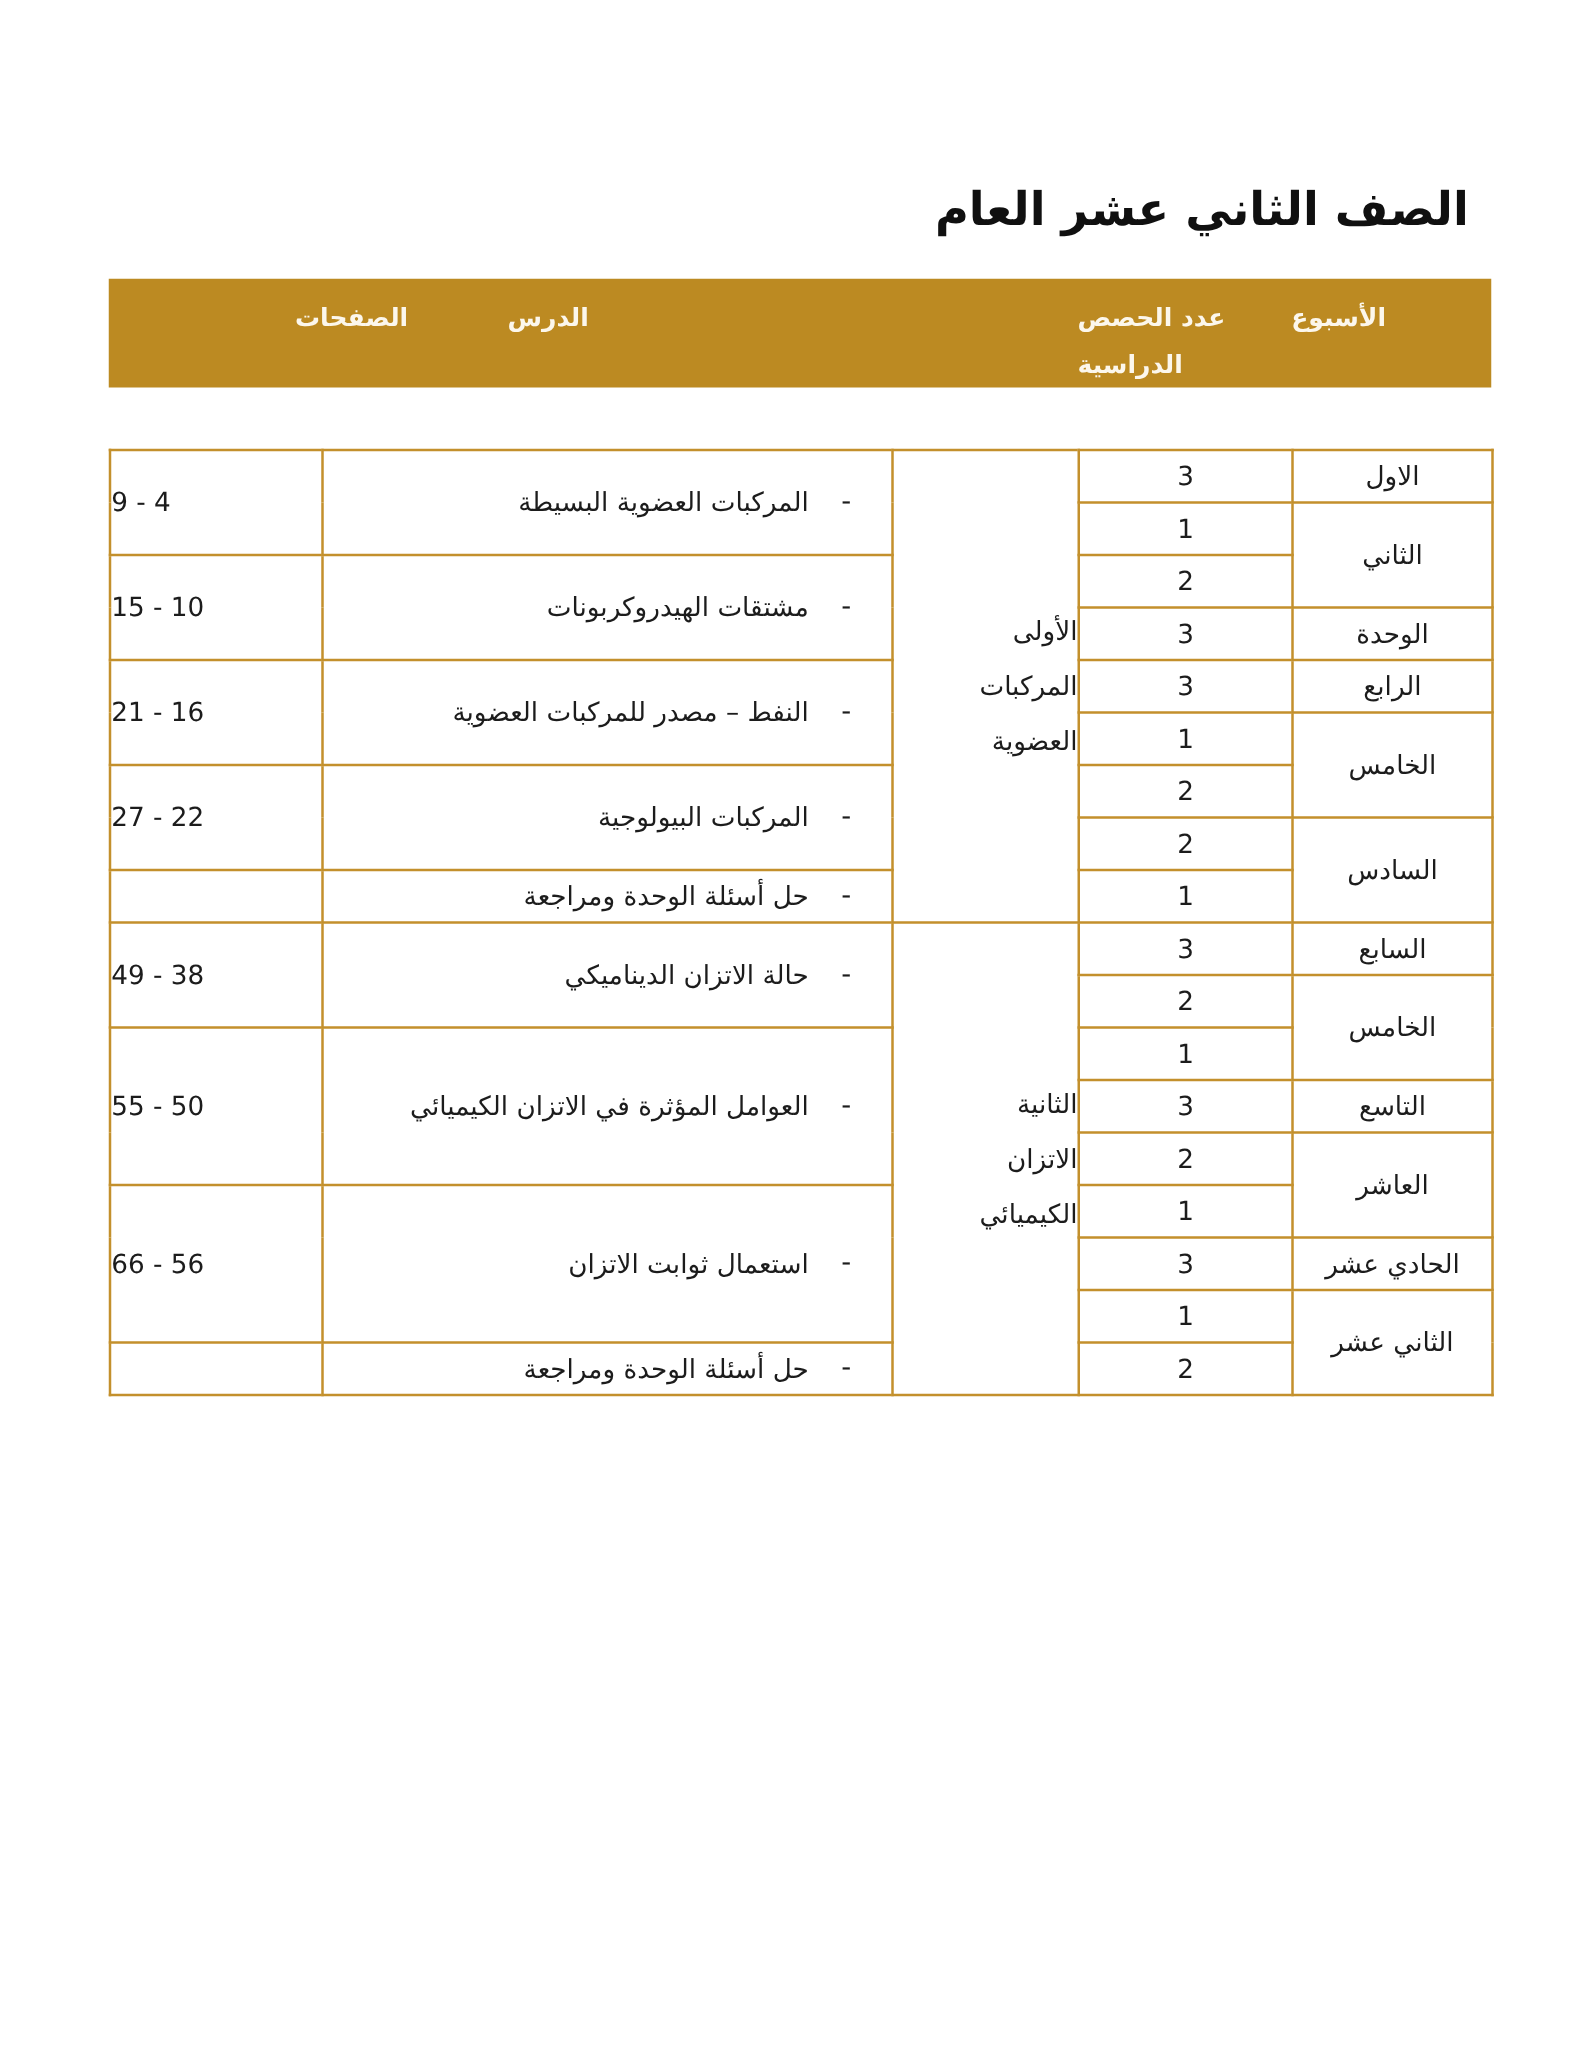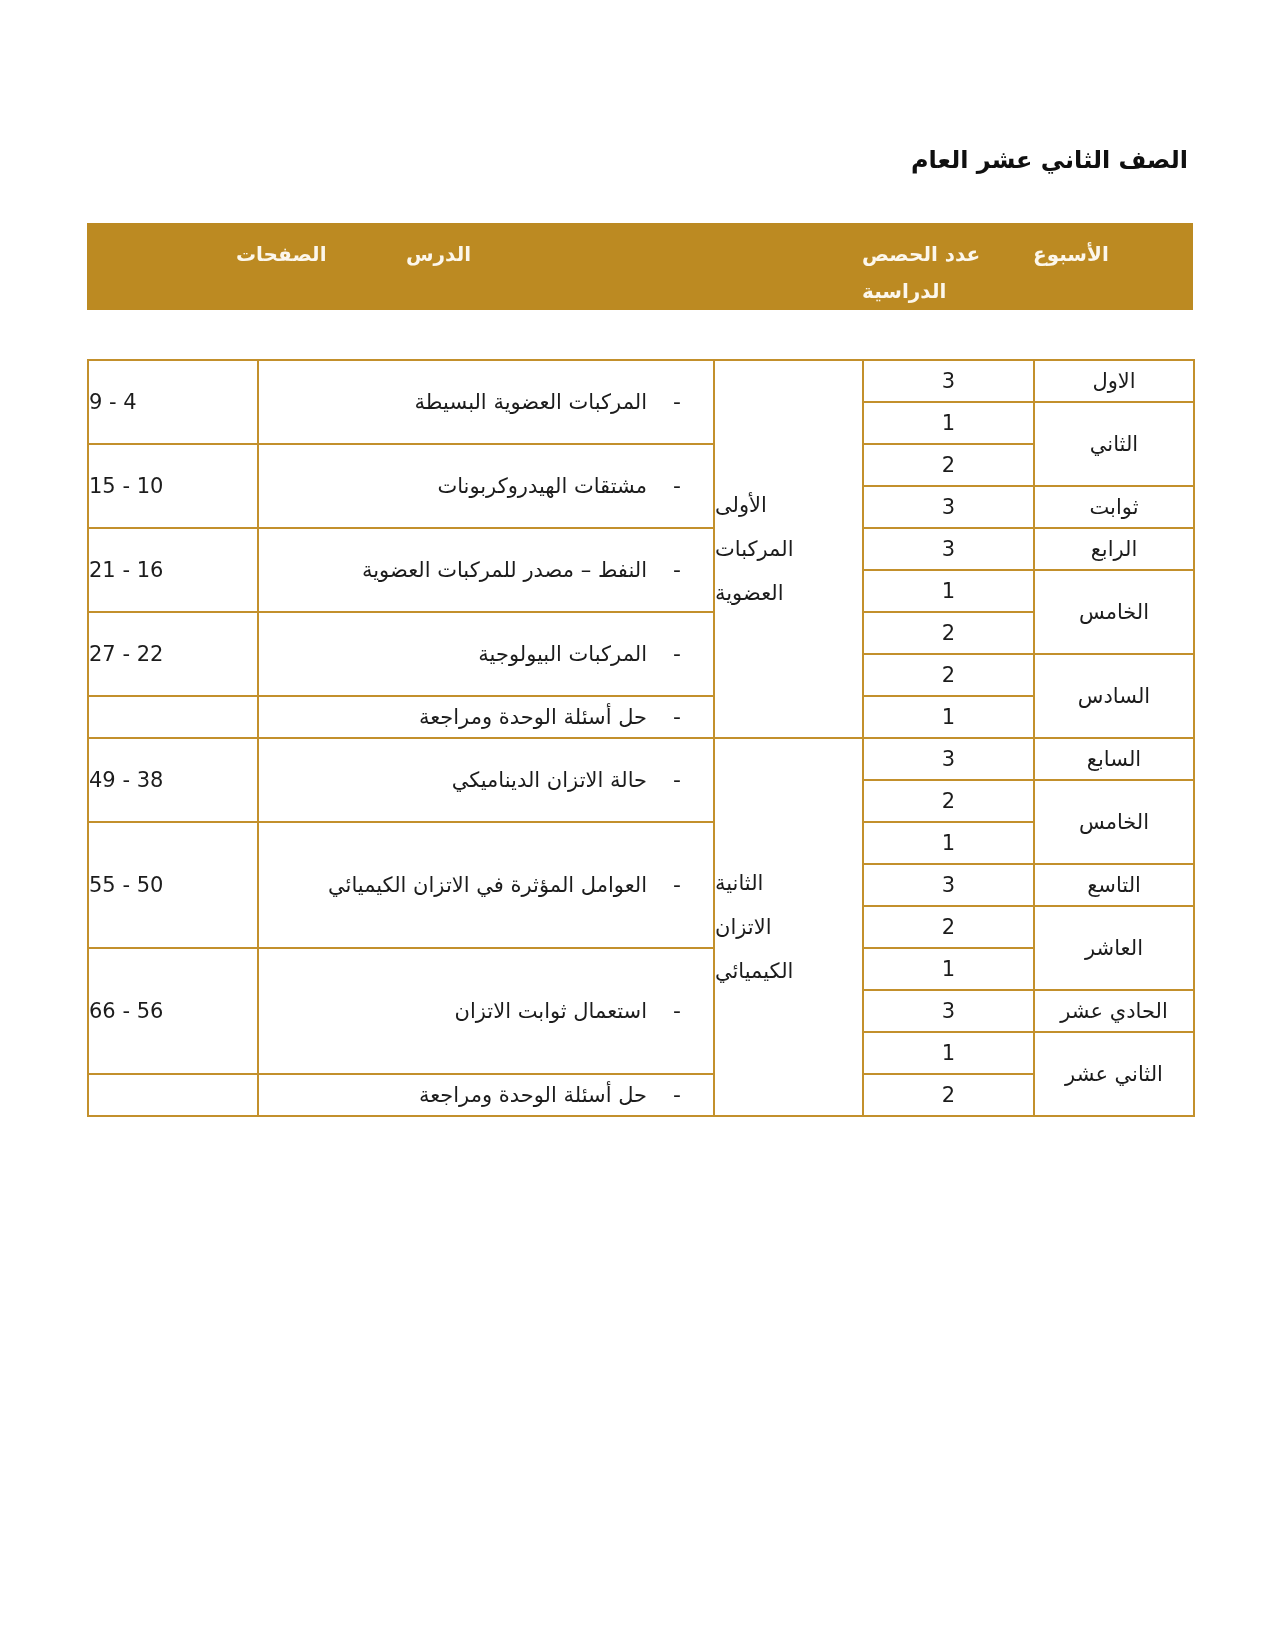--- a/index.html
+++ b/index.html
@@ -18,22 +18,22 @@
     position: relative;
     width: 1275px;
     height: 1650px;
     background: #ffffff;
     margin: 0 auto;
     overflow: hidden;
   }
   .doc-title {
     position: absolute;
     top: 146px;
-    right: 87px;
-    font-size: 24px;
+    right: 100px;
+    font-size: 37px;
     font-weight: bold;
     color: #101010;
     direction: rtl;
   }
   
   .header-band {
     position: absolute;
     top: 223px;
     left: 87px;
     width: 1106px;
@@ -71,21 +71,21 @@
   table.schedule td {
     border: 2px solid var(--border);
     background: #ffffff;
     vertical-align: middle;
     font-size: 21px;
     color: var(--body-text);
   }
   table.schedule tr { height: 42px; }
   td.week   { text-align: center; margin-top: 16px; }
   td.period { text-align: center; font-size: 20px; }
-  td.unit   { text-align: left; margin-left: 13px; }
+  td.unit   { text-align: right; margin-left: 13px; }
   td.unit div { line-height: 44px; }
   td.pages  { direction: ltr; font-size: 20px; }
   .lesson-wrap {
     display: flex;
     align-items: center;
     gap: 26px;
     padding-right: 32px;
     line-height: 30px;
   }
   .lesson-wrap .bullet { font-size: 22px; }
@@ -141,21 +141,21 @@
             <td class="period">2</td>
             <td class="lesson" rowspan="2">
               <div class="lesson-wrap">
                 <span class="bullet">-</span>
                 <span>مشتقات الهيدروكربونات</span>
               </div>
             </td>
             <td class="pages" rowspan="2">15 - 10</td>
           </tr>
           <tr>
-            <td class="week">ثوابت</td>
+            <td class="week">الوحدة</td>
             <td class="period">3</td>
           </tr>
           <tr>
             <td class="week">الرابع</td>
             <td class="period">3</td>
             <td class="lesson" rowspan="2">
               <div class="lesson-wrap">
                 <span class="bullet">-</span>
                 <span>النفط – مصدر للمركبات العضوية</span>
               </div>

